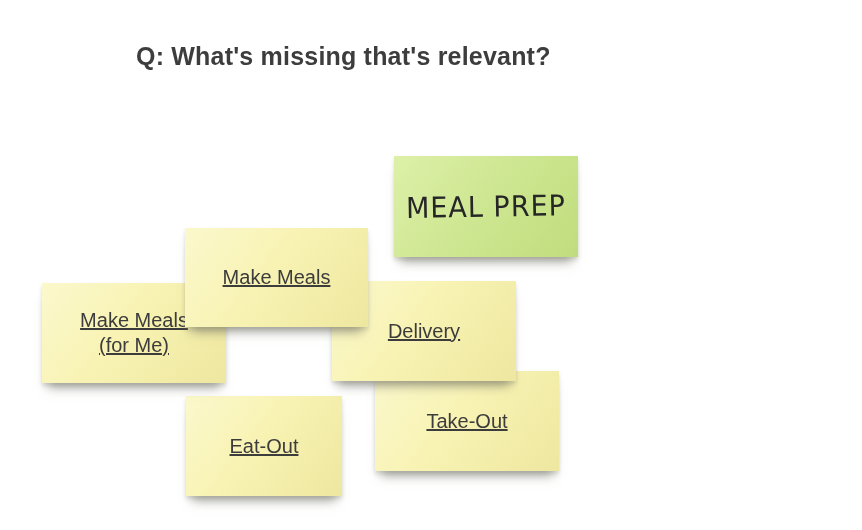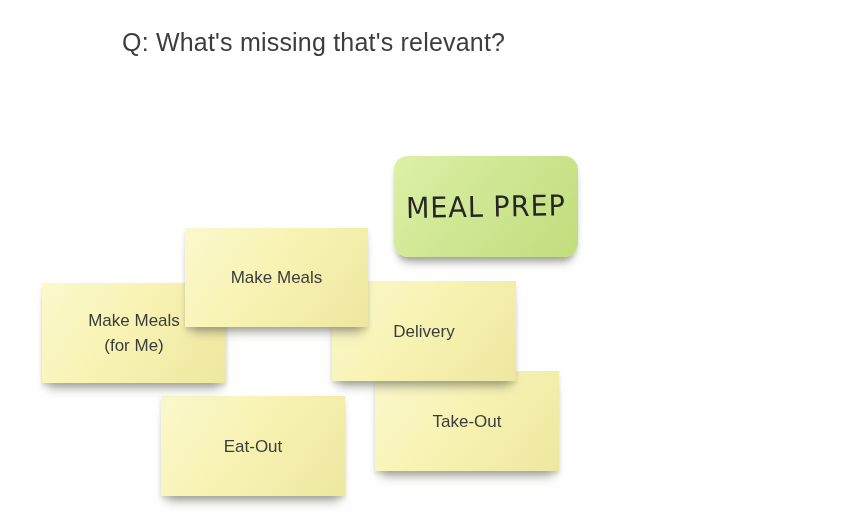--- a/index.html
+++ b/index.html
@@ -12,23 +12,23 @@
     width: 862px;
     height: 530px;
     background: var(--background, #ffffff);
     overflow: hidden;
     font-family: "Liberation Sans", sans-serif;
   }
   .title {
     position: absolute;
     left: 120px;
     top: 26px;
-    margin: 2px;
+    margin: 16px;
     font-size: 25px;
-    font-weight: 400;
+    font-weight: 700;
     letter-spacing: 0.2px;
     color: var(--title-text, #3d3d3d);
     white-space: nowrap;
   }
   .note {
     position: absolute;
     display: flex;
     flex-direction: column;
     align-items: center;
     justify-content: center;
@@ -40,43 +40,43 @@
     background: linear-gradient(128deg,
       var(--note-yellow-light, #fbf8cd) 0%,
       var(--note-yellow, #f8f3b3) 45%,
       var(--note-yellow-dark, #eee7a0) 100%);
   }
   .note.green {
     background: linear-gradient(128deg,
       var(--note-green-light, #ddf0a8) 0%,
       var(--note-green, #cfe793) 45%,
       var(--note-green-dark, #c0dd7d) 100%);
-    border-radius: 14px;
   }
   .note .line {
     display: block;
-    font-size: 17px;
+    font-size: 20px;
     line-height: 25px;
     color: var(--note-text, #3c3c3c);
+    text-decoration: underline;
   }
   .marker-text {
     font-family: "DejaVu Sans", sans-serif;
     font-size: 27px;
     letter-spacing: 1px;
     color: var(--marker-text, #262626);
     transform: rotate(-1deg) scaleY(1.06);
     white-space: nowrap;
   }
   
   #note-meal-prep  { left: 394px; top: 156px; width: 184px; height: 101px; z-index: 4; }
   #note-family     { left: 185px; top: 228px; width: 183px; height:  99px; z-index: 3; }
   #note-me         { left:  42px; top: 283px; width: 184px; height: 100px; z-index: 2; }
   #note-delivery   { left: 332px; top: 281px; width: 184px; height: 100px; z-index: 2; }
   #note-takeout    { left: 375px; top: 371px; width: 184px; height: 100px; z-index: 1; }
-  #note-eatout     { left: 161px; top: 396px; width: 184px; height: 100px; z-index: 1; }
+  #note-eatout     { left: 186px; top: 396px; width: 156px; height: 100px; z-index: 1; }
 </style>
 </head>
 <body>
 
 <div class="board">
 
   <h1 class="title">Q: What's missing that's relevant?</h1>
 
   <div class="note green" id="note-meal-prep">
     <span class="marker-text">MEAL PREP</span>

